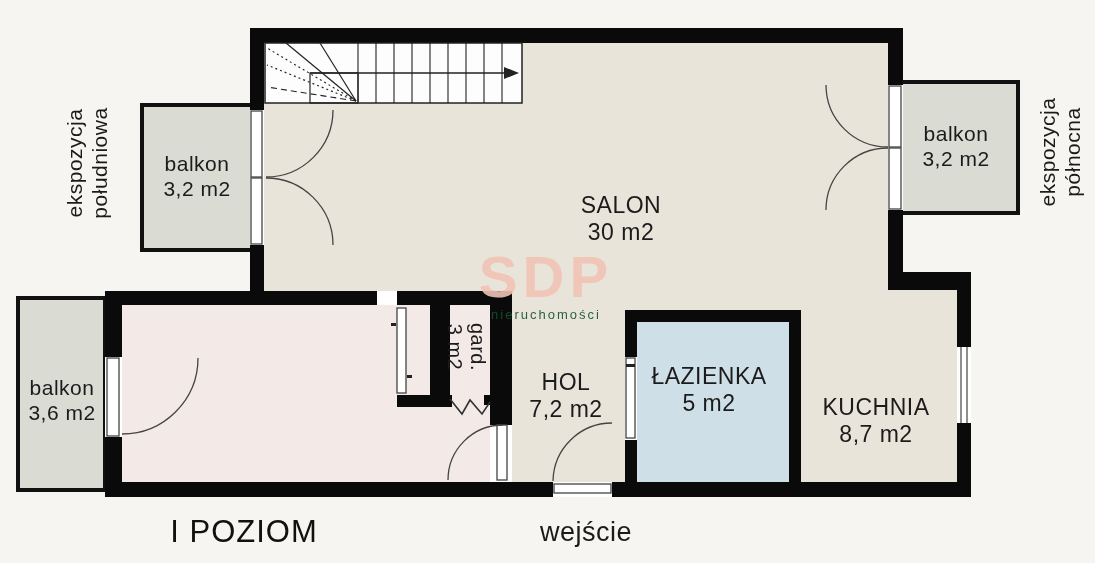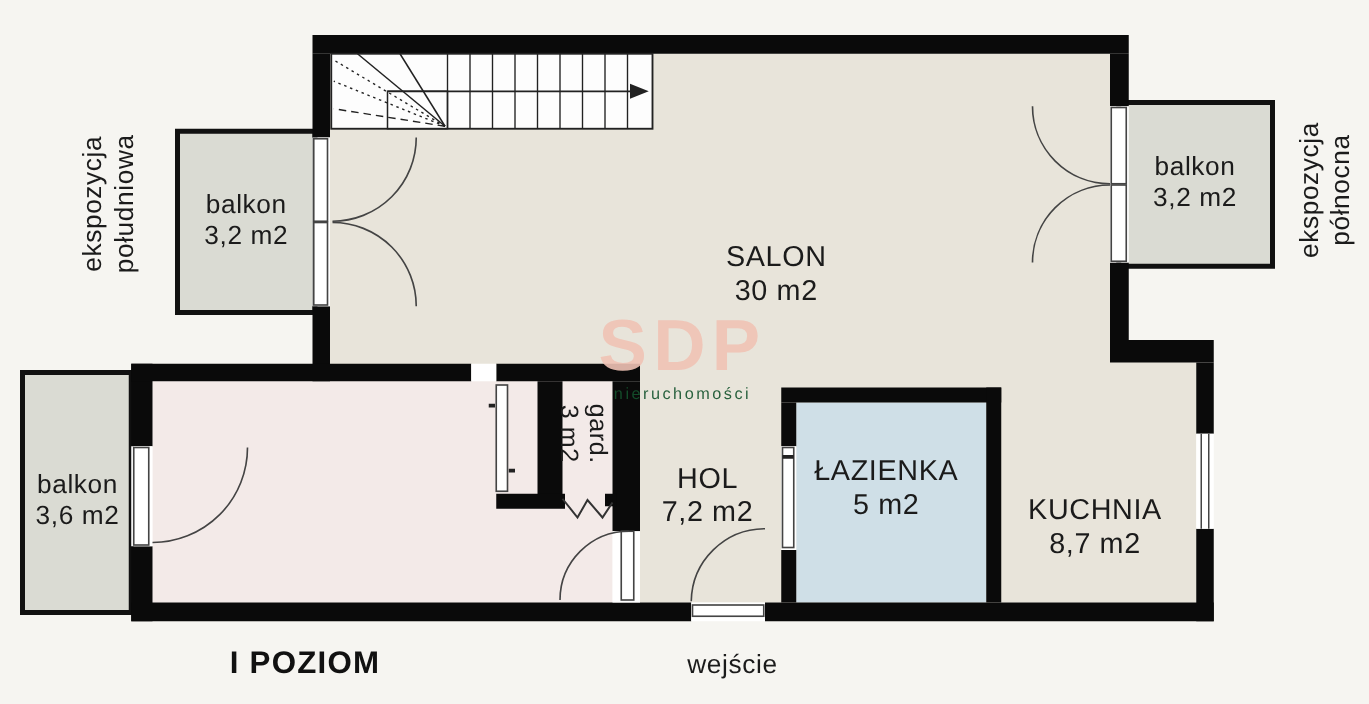--- a/index.html
+++ b/index.html
@@ -10,22 +10,22 @@
   .stage svg{position:absolute;left:0;top:0;}
   .lbl{
     position:absolute;transform:translate(-50%,-50%);
     text-align:center;font-size:23px;line-height:27px;color:#1b1b1b;
     white-space:nowrap;letter-spacing:.5px;
   }
   .lbl.small{font-size:21px;line-height:25px;}
   .lbl.tiny{font-size:20px;line-height:23px;}
   .lbl.rot-ccw{transform:translate(-50%,-50%) rotate(-90deg);}
   .lbl.rot-cw{transform:translate(-50%,-50%) rotate(90deg);}
-  .lbl.title{font-size:25px;font-weight:bold;letter-spacing:1px;color:#111;}
-  .lbl.entrance{font-size:21px;}
+  .lbl.title{font-size:31px;font-weight:normal;letter-spacing:1px;color:#111;}
+  .lbl.entrance{font-size:27px;}
   .wm{
     position:absolute;transform:translate(-50%,-50%);
     text-align:center;color:#f0c3b5;opacity:.9;pointer-events:none;
   }
   .wm .brand{font-size:58px;font-weight:bold;letter-spacing:5px;line-height:56px;}
   .wm .sub{font-size:13px;letter-spacing:2px;line-height:20px;color:#14532d;}
 </style>
 </head>
 <body>
 

